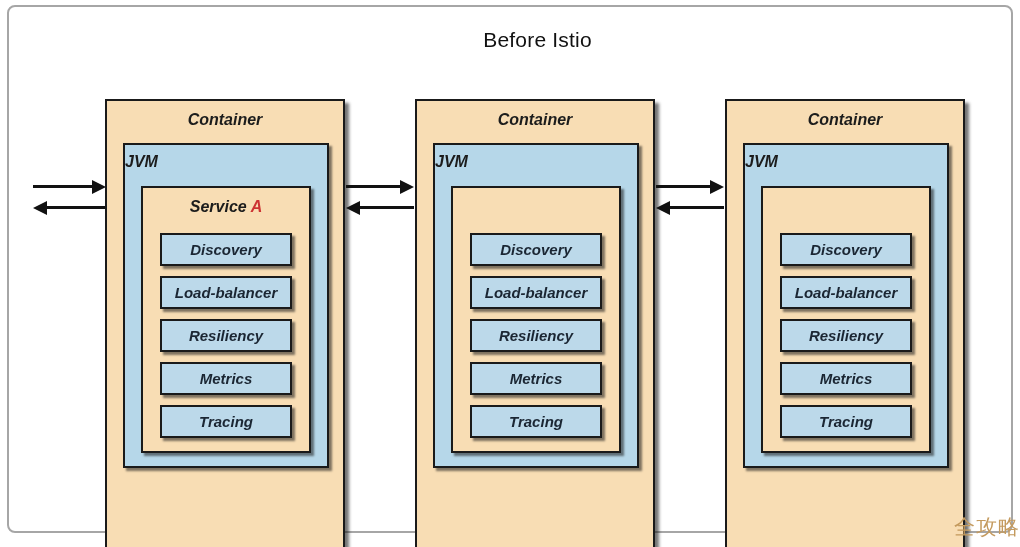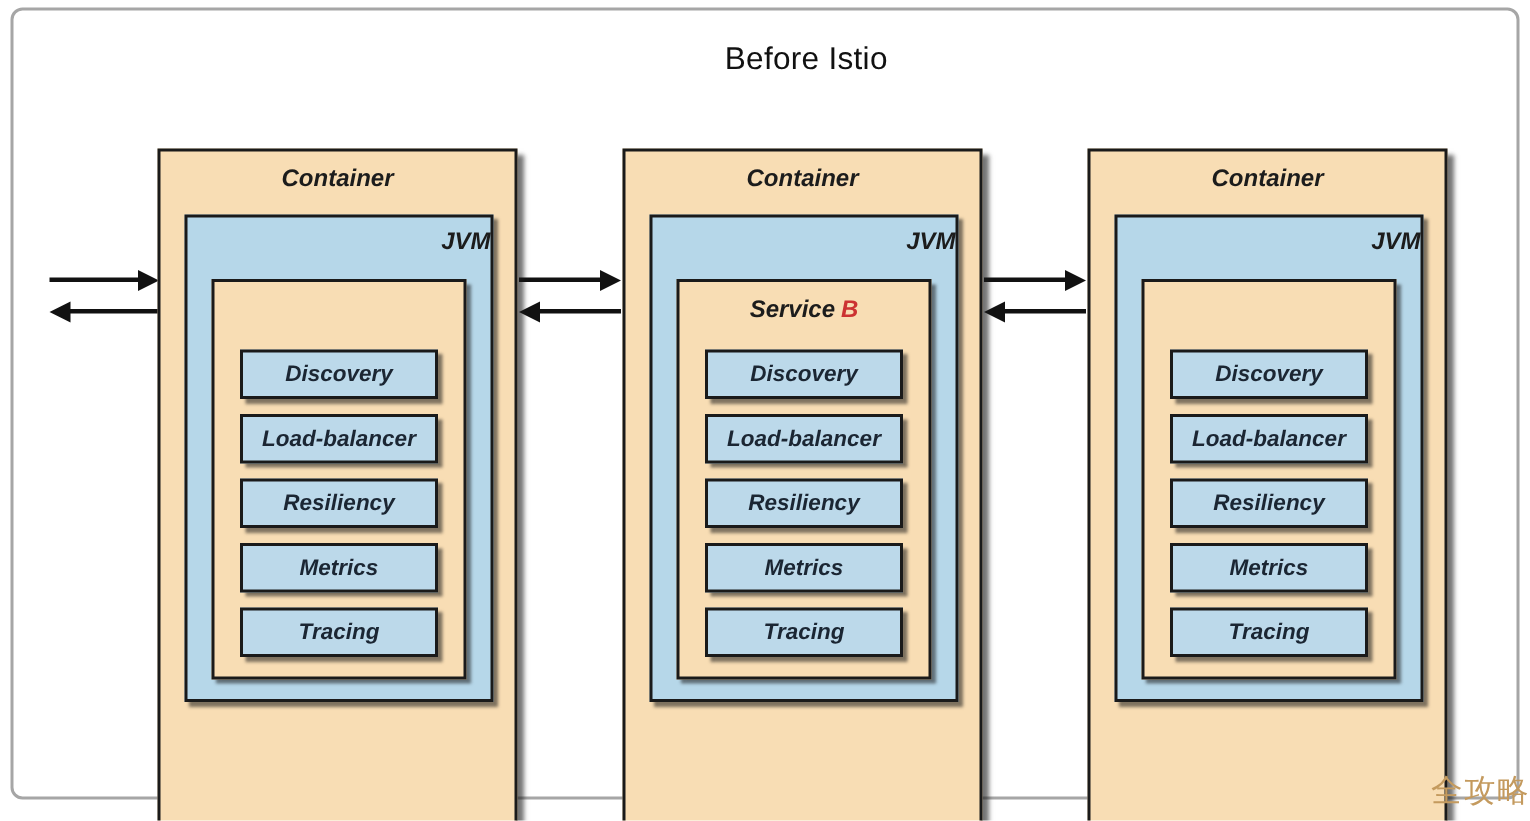--- a/index.html
+++ b/index.html
@@ -27,21 +27,21 @@
   .cbox-label{
     position:absolute;top:10px;left:0;width:100%;text-align:center;
     font-size:16px;font-weight:700;color:#1c1c1c;
   }
   .jvm{
     position:absolute;left:16px;top:42px;width:206px;height:325px;box-sizing:border-box;
     background:var(--jvm-fill,#b6d7e9);border:2px solid var(--border,#1a1a1a);
     box-shadow:3px 3px 2px rgba(25,25,25,0.55);
   }
   .jvm-label{
-    position:absolute;top:8px;left:0;width:100%;text-align:right;
+    position:absolute;top:8px;left:0;width:100%;text-align:left;
     font-size:16px;font-weight:700;color:#1c1c1c;
   }
   .service{
     position:absolute;left:16px;top:41px;width:170px;height:267px;box-sizing:border-box;
     background:var(--container-fill,#f8ddb4);border:2px solid var(--border,#1a1a1a);
     box-shadow:3px 3px 2px rgba(25,25,25,0.55);
   }
   .service-label{
     position:absolute;top:10px;left:0;width:100%;text-align:center;
     font-size:16px;font-weight:700;color:#1c1c1c;
@@ -123,37 +123,37 @@
       <div class="line"></div>
       <div class="head"></div>
     </div>
 </div>
 
 <div class="cbox c1">
   <div class="cbox-label">Container</div>
   <div class="jvm">
     <div class="jvm-label">JVM</div>
     <div class="service">
+      <div class="service-label"><span>Service</span><span class="service-id">A</span></div>
       <div class="modules">
         <div class="module">Discovery</div>
         <div class="module">Load-balancer</div>
         <div class="module">Resiliency</div>
         <div class="module">Metrics</div>
         <div class="module">Tracing</div>
       </div>
     </div>
   </div>
 </div>
 
 <div class="cbox c2">
   <div class="cbox-label">Container</div>
   <div class="jvm">
     <div class="jvm-label">JVM</div>
     <div class="service">
-      <div class="service-label"><span>Service</span><span class="service-id">B</span></div>
       <div class="modules">
         <div class="module">Discovery</div>
         <div class="module">Load-balancer</div>
         <div class="module">Resiliency</div>
         <div class="module">Metrics</div>
         <div class="module">Tracing</div>
       </div>
     </div>
   </div>
 </div>

